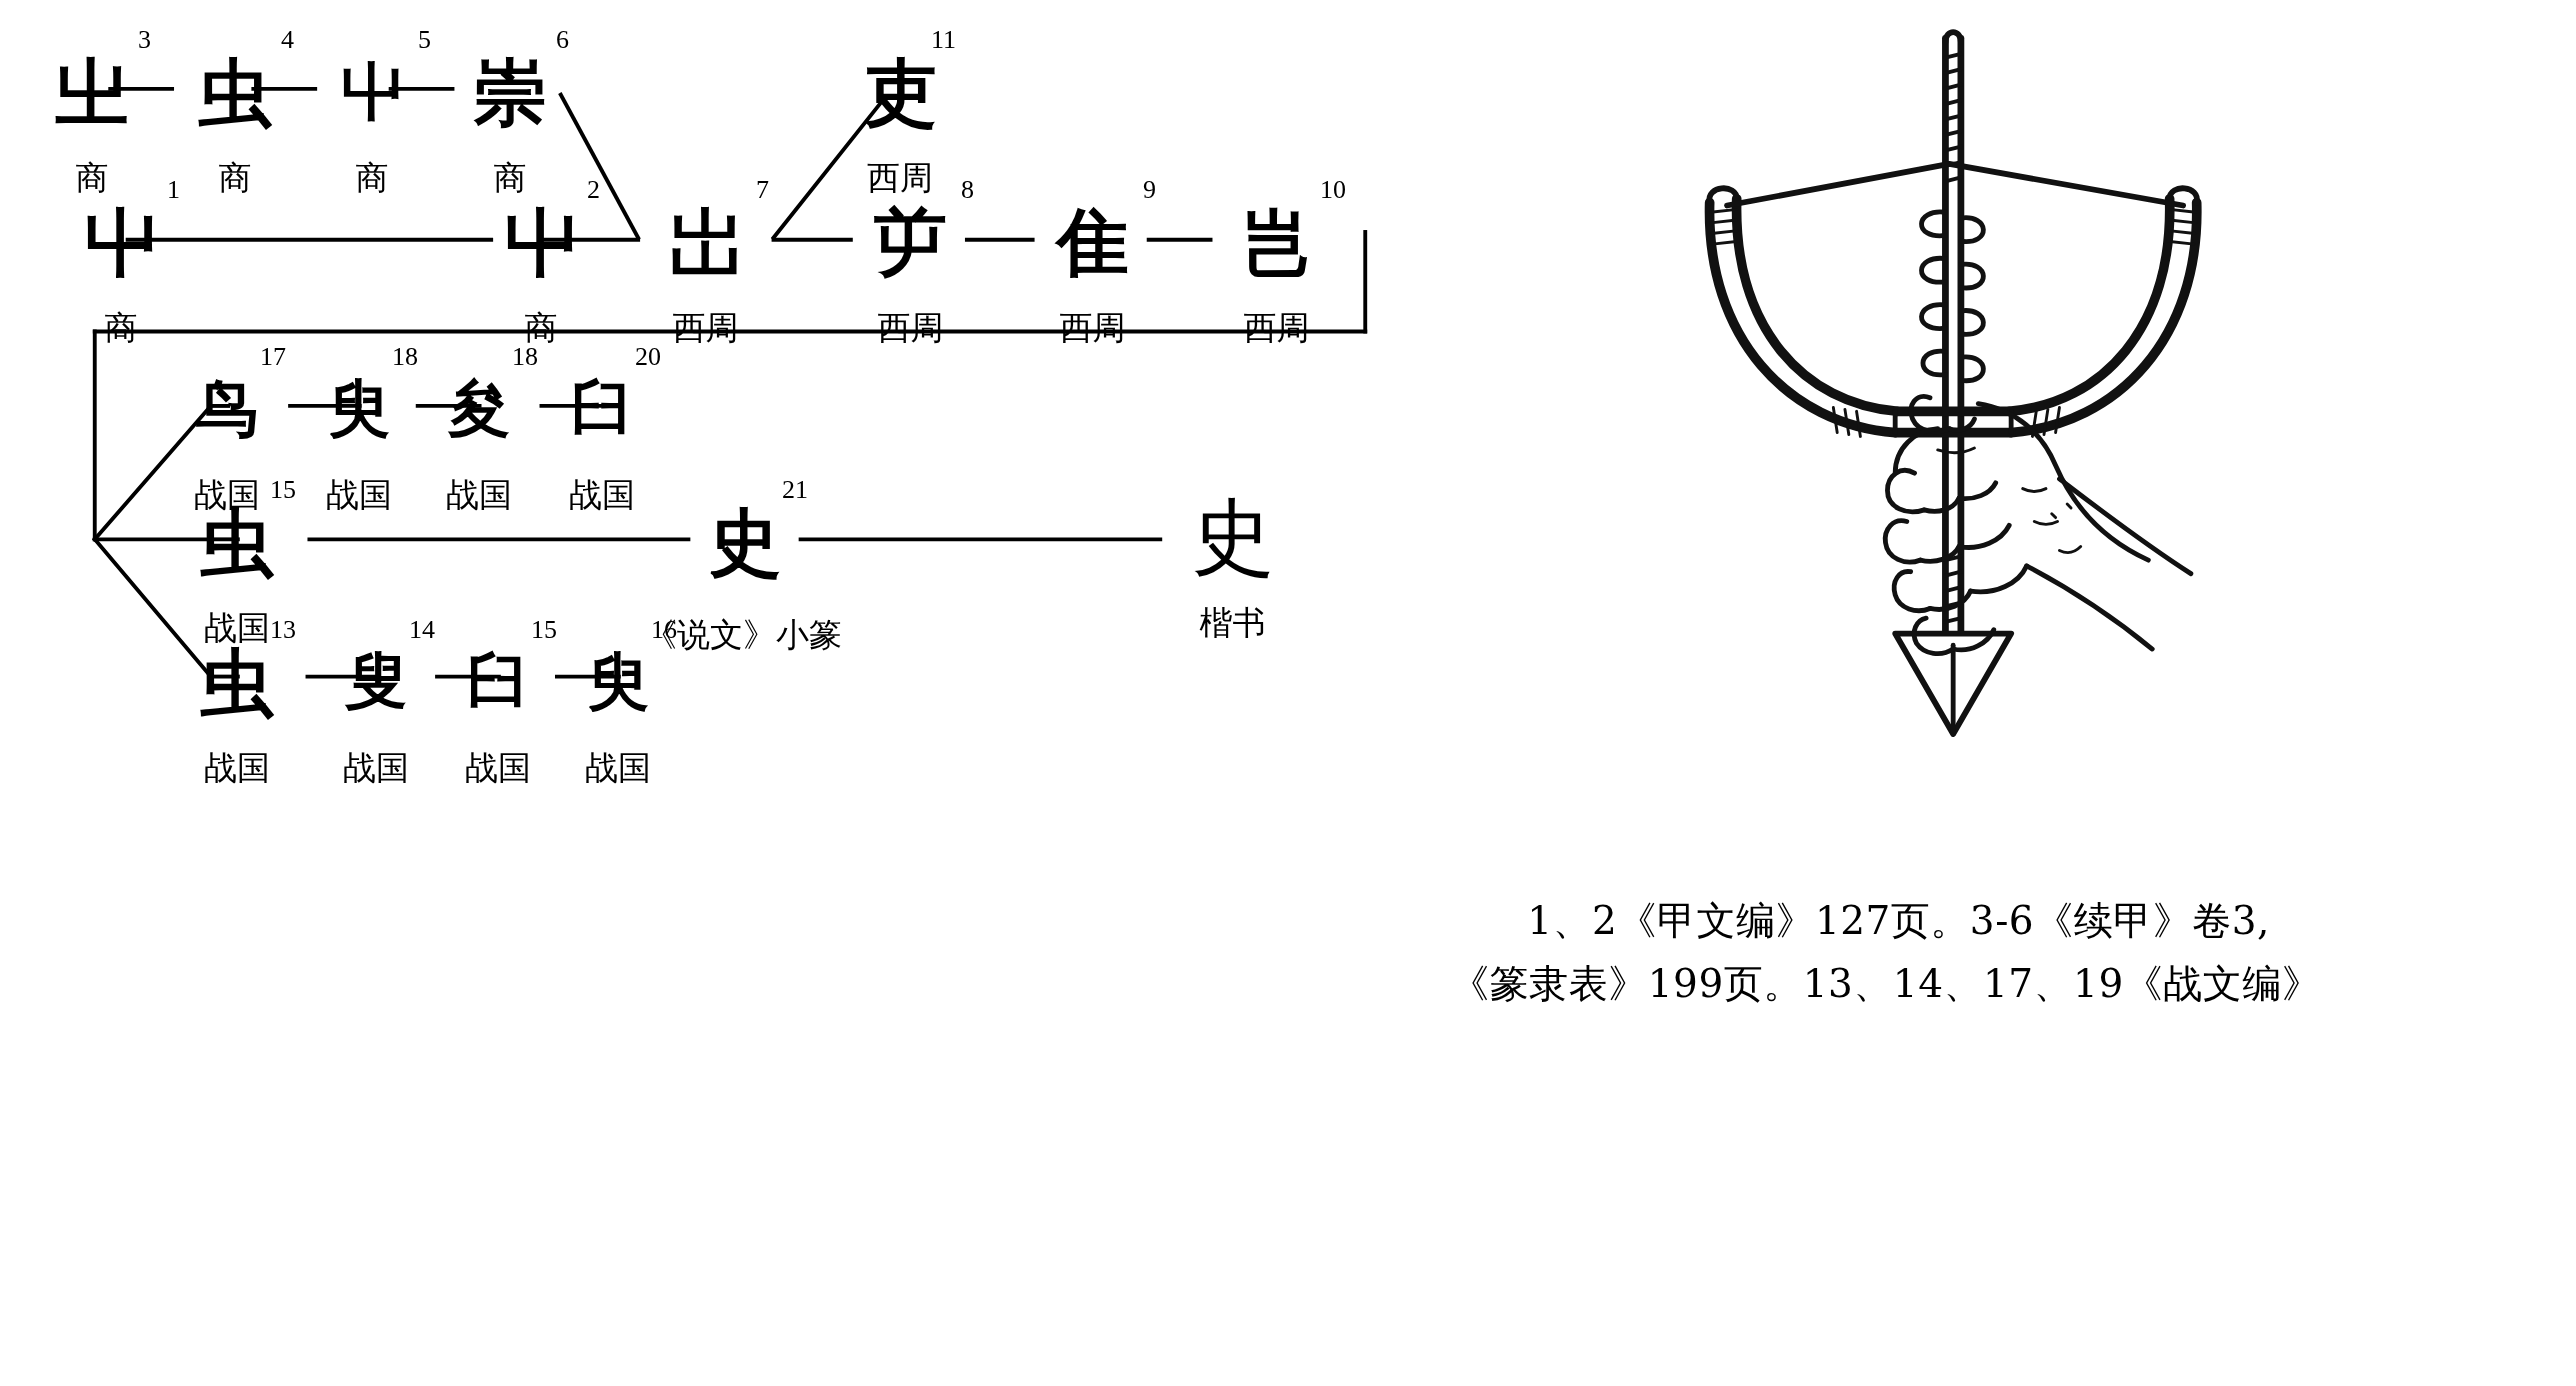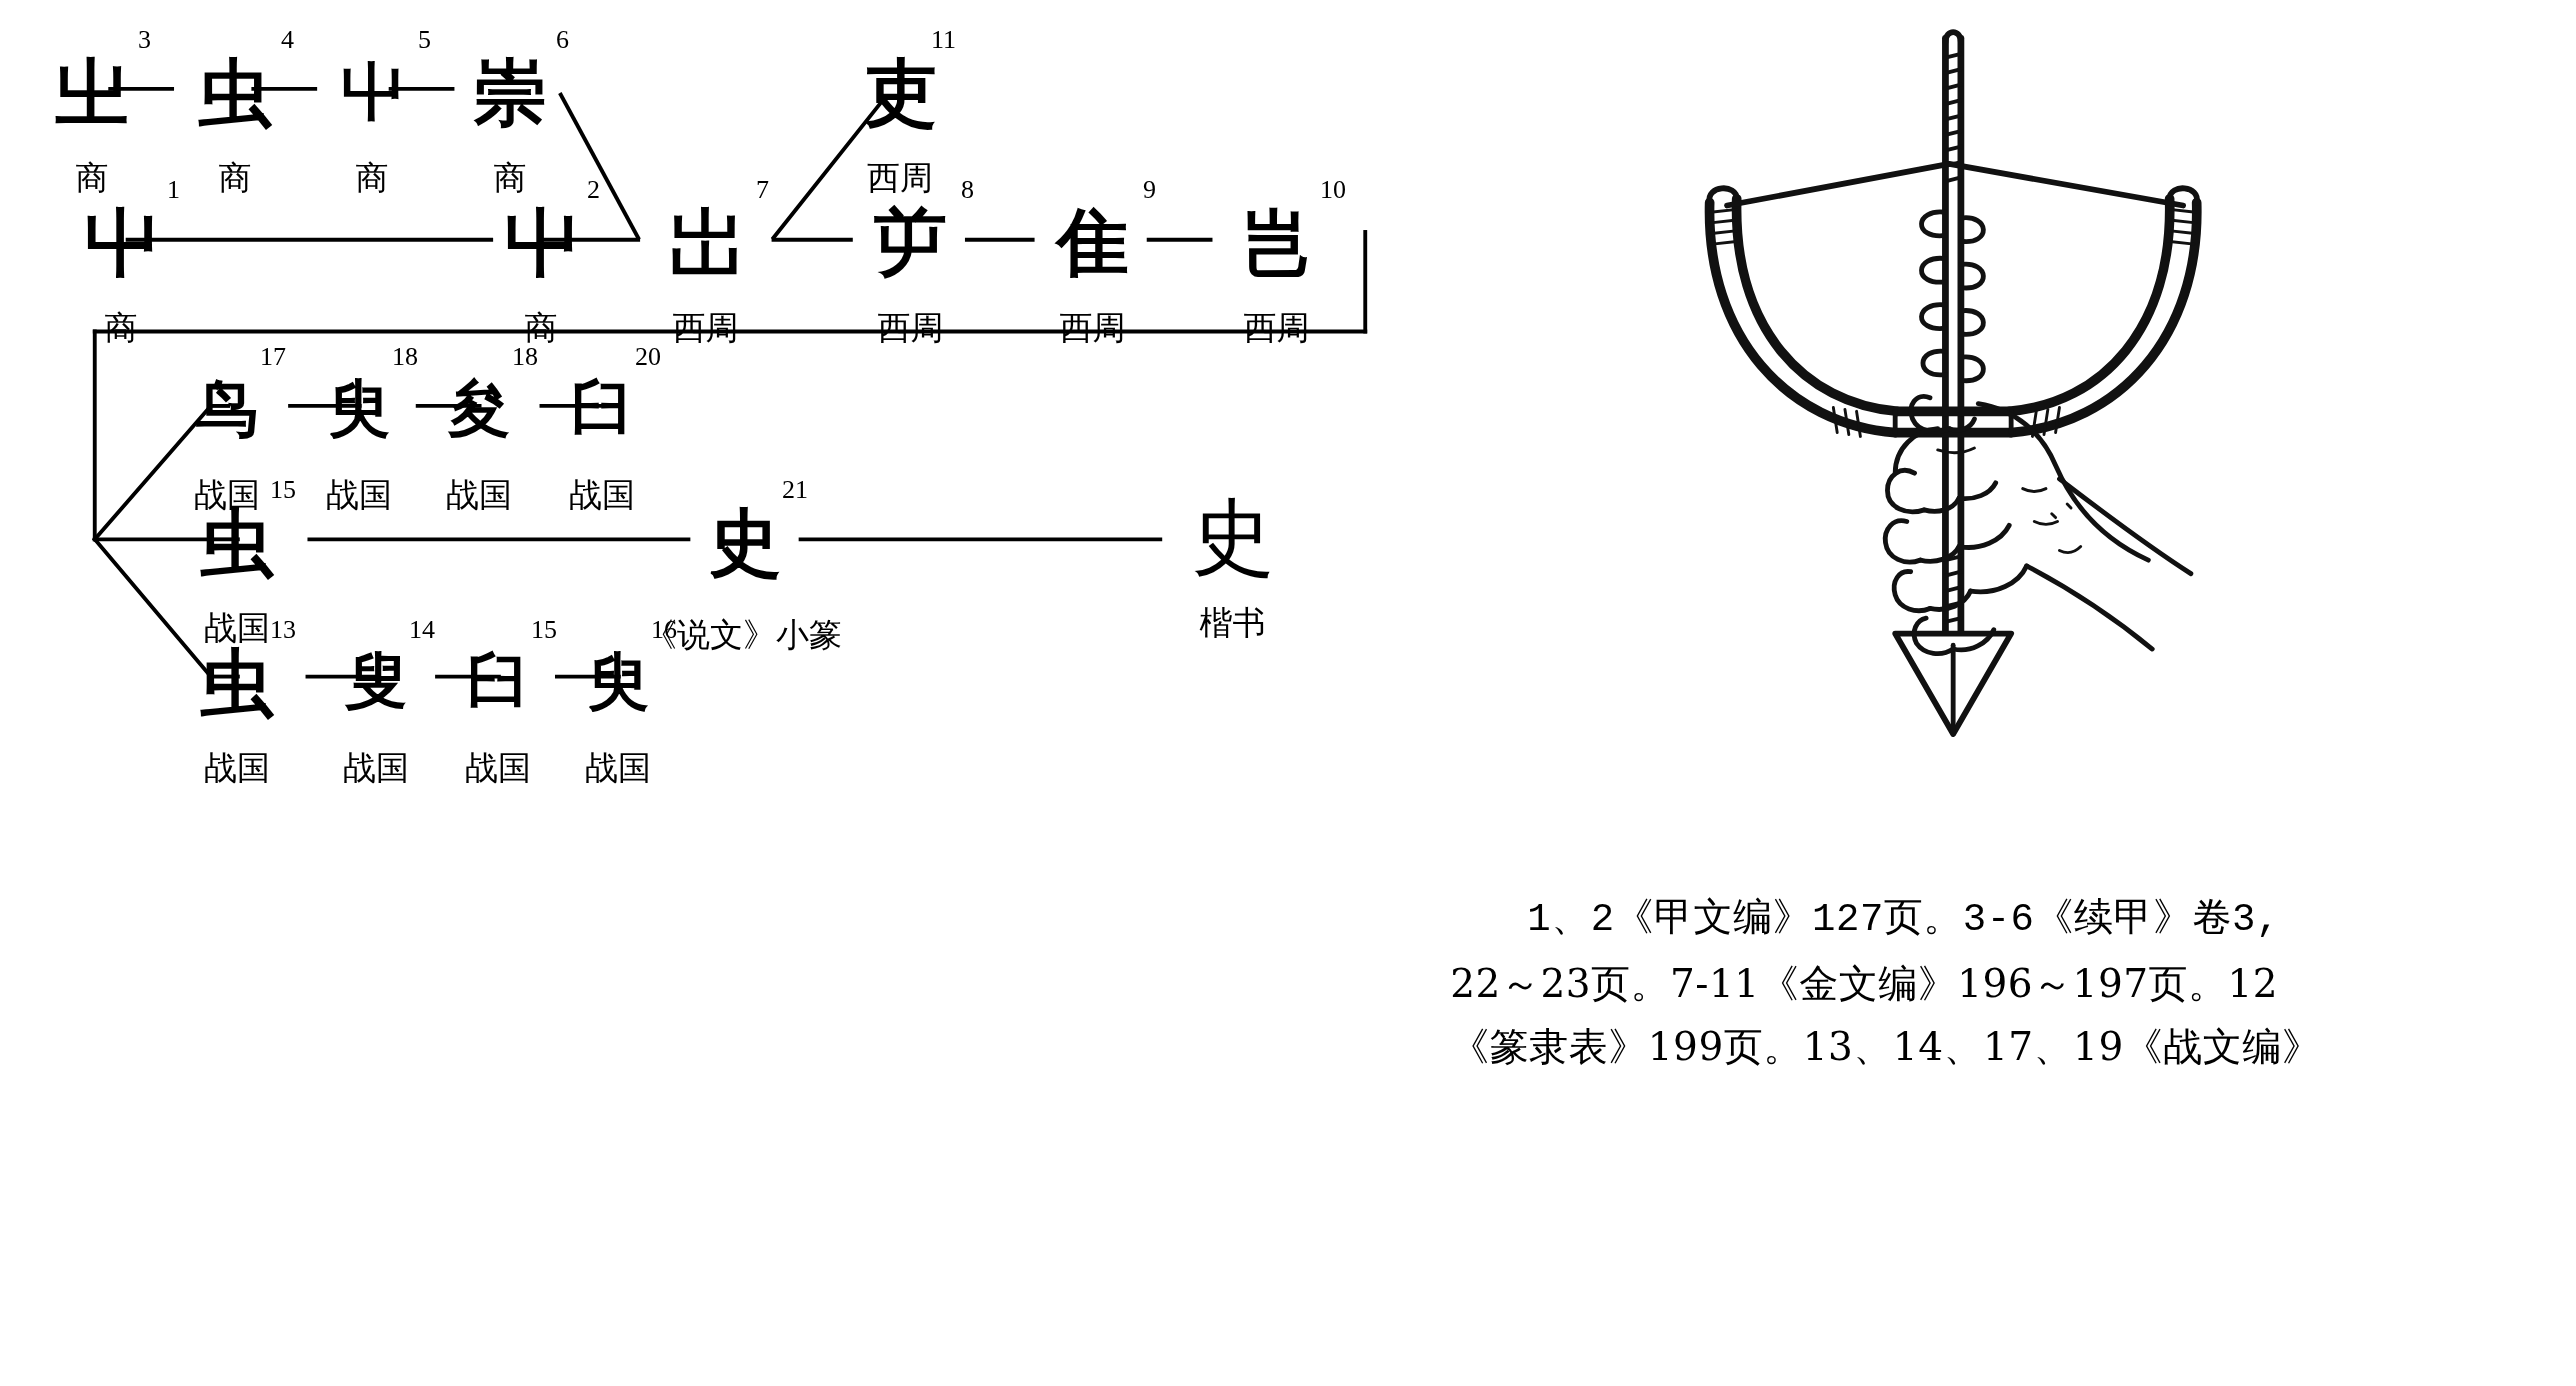--- a/index.html
+++ b/index.html
@@ -103,21 +103,21 @@
     left: 19.3px; top: 889px;
     width: 1102px;
   }
   .caption-line {
     font-family: "DejaVu Serif", "Liberation Serif", serif;
     font-size: 39px;
     line-height: 1.62;
     letter-spacing: 0.5px;
     white-space: nowrap;
   }
-  .caption-line.indent { text-indent: 77px; font-family: Liberation Mono, monospace; }
+  .caption-line.indent { text-indent: 77px; }
 </style>
 </head>
 <body>
 
 <div id="page">
 
   <div id="evolution-chart">
 
     <svg id="chart-svg" viewBox="0 0 1480 1434" preserveAspectRatio="none">
       <g stroke="#000" stroke-width="4" fill="none" stroke-linecap="square">
@@ -454,20 +454,19 @@
 
         <g stroke-width="3">
           <path d="M344 446 C356 450 370 450 382 444"></path>
         </g>
 
       </g>
     </svg>
 
     <div id="caption">
       <div class="caption-line indent">1、2《甲文编》127页。3-6《续甲》卷3,</div>
-      <div class="caption-line">22～23页。7-11《金文编》196～197页。12</div>
       <div class="caption-line">《篆隶表》199页。13、14、17、19《战文编》</div>
     </div>
 
   </div>
 
 </div>
 
 
 </body></html>

